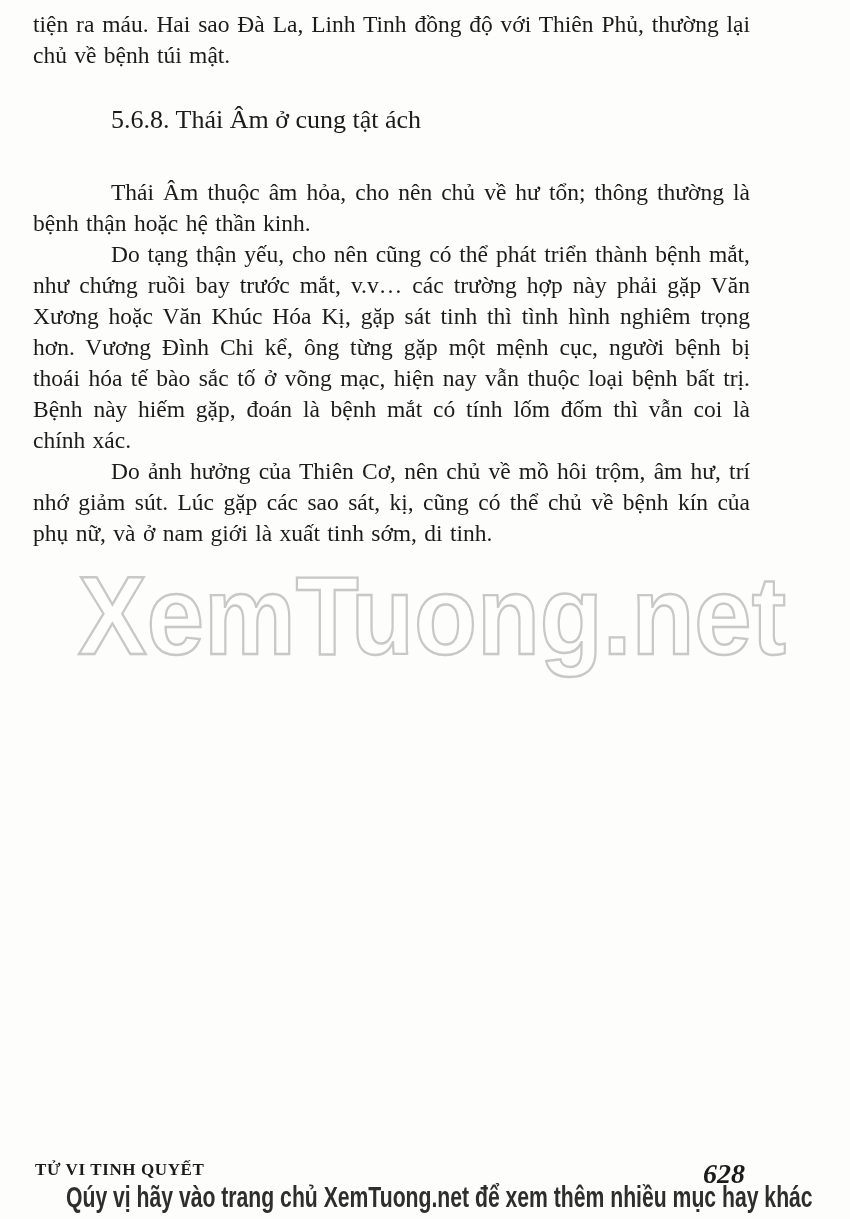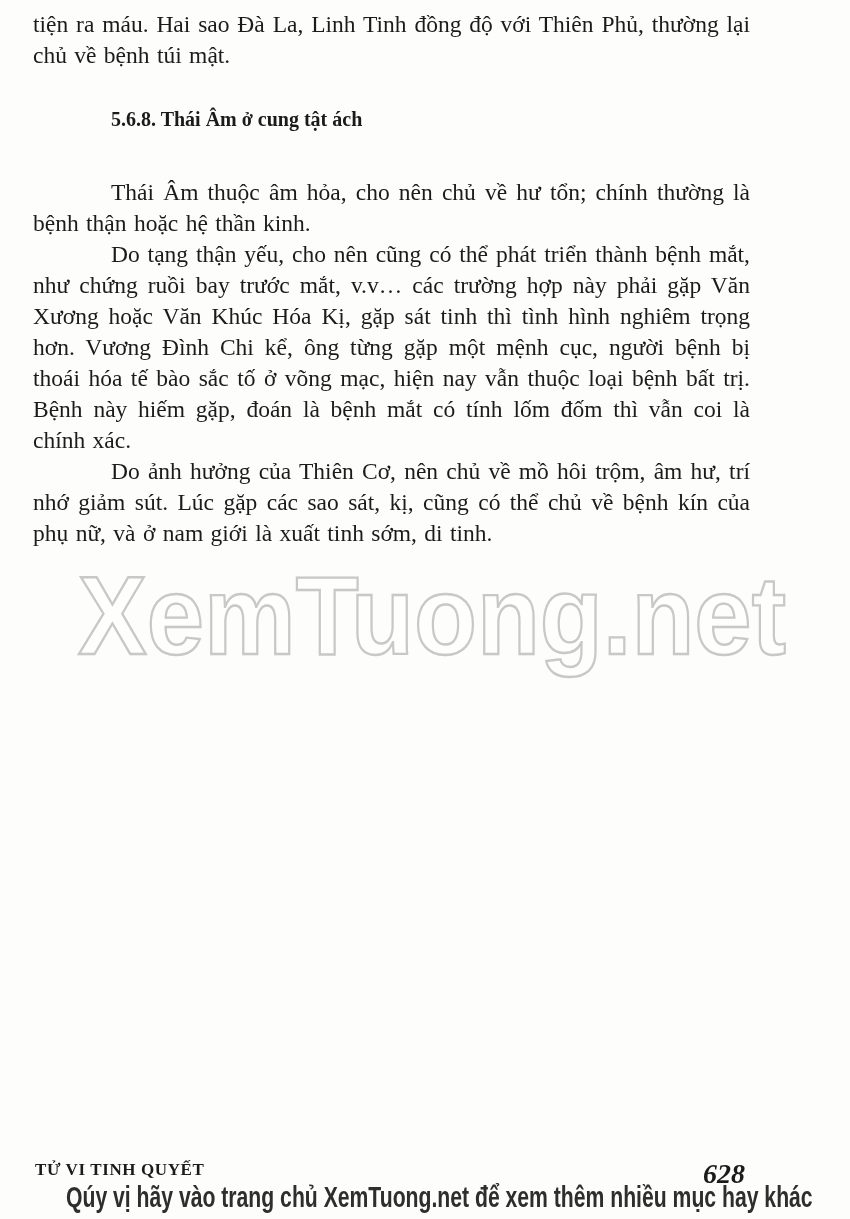--- a/index.html
+++ b/index.html
@@ -28,23 +28,23 @@
     font-size:23.5px;
     line-height:31px;
     text-align:justify;
     text-indent:78px;
     word-spacing:1.5px;
   }
   .para.noindent{text-indent:0;}
   .section-heading{
     margin:33px 0 42px 0;
     padding-left:78px;
-    font-size:20px;
+    font-size:26px;
     line-height:31px;
-    font-weight:bold;
+    font-weight:normal;
   }
   .footer-title{
     position:absolute;
     left:35px;top:1160px;
     font-size:17px;
     font-weight:bold;
     letter-spacing:0.6px;
     z-index:2;
   }
   .page-number{
@@ -75,21 +75,21 @@
 
   <svg class="watermark-svg" viewBox="0 0 724 140" xmlns="http://www.w3.org/2000/svg" aria-hidden="true">
     <text x="6" y="102" textLength="708" lengthAdjust="spacingAndGlyphs" font-family="Liberation Sans, sans-serif" font-size="112" font-weight="bold" fill="#ffffff" fill-opacity="0.5" stroke="#c8c8c8" stroke-width="2.4">XemTuong.net</text>
   </svg>
 
   <div class="body-text">
     <p class="para noindent">tiện ra máu. Hai sao Đà La, Linh Tinh đồng độ với Thiên Phủ, thường lại chủ về bệnh túi mật.</p>
 
     <h2 class="section-heading">5.6.8. Thái Âm ở cung tật ách</h2>
 
-    <p class="para">Thái Âm thuộc âm hỏa, cho nên chủ về hư tổn; chính thường là bệnh thận hoặc hệ thần kinh.</p>
+    <p class="para">Thái Âm thuộc âm hỏa, cho nên chủ về hư tổn; thông thường là bệnh thận hoặc hệ thần kinh.</p>
     <p class="para">Do tạng thận yếu, cho nên cũng có thể phát triển thành bệnh mắt, như chứng ruồi bay trước mắt, v.v… các trường hợp này phải gặp Văn Xương hoặc Văn Khúc Hóa Kị, gặp sát tinh thì tình hình nghiêm trọng hơn. Vương Đình Chi kể, ông từng gặp một mệnh cục, người bệnh bị thoái hóa tế bào sắc tố ở võng mạc, hiện nay vẫn thuộc loại bệnh bất trị. Bệnh này hiếm gặp, đoán là bệnh mắt có tính lốm đốm thì vẫn coi là chính xác.</p>
     <p class="para">Do ảnh hưởng của Thiên Cơ, nên chủ về mồ hôi trộm, âm hư, trí nhớ giảm sút. Lúc gặp các sao sát, kị, cũng có thể chủ về bệnh kín của phụ nữ, và ở nam giới là xuất tinh sớm, di tinh.</p>
   </div>
 
   <div class="footer-title">TỬ VI TINH QUYẾT</div>
 
   <div class="page-number">628</div>
 
   <div class="promo-line">Qúy vị hãy vào trang chủ XemTuong.net để xem thêm nhiều mục hay khác</div>
 

